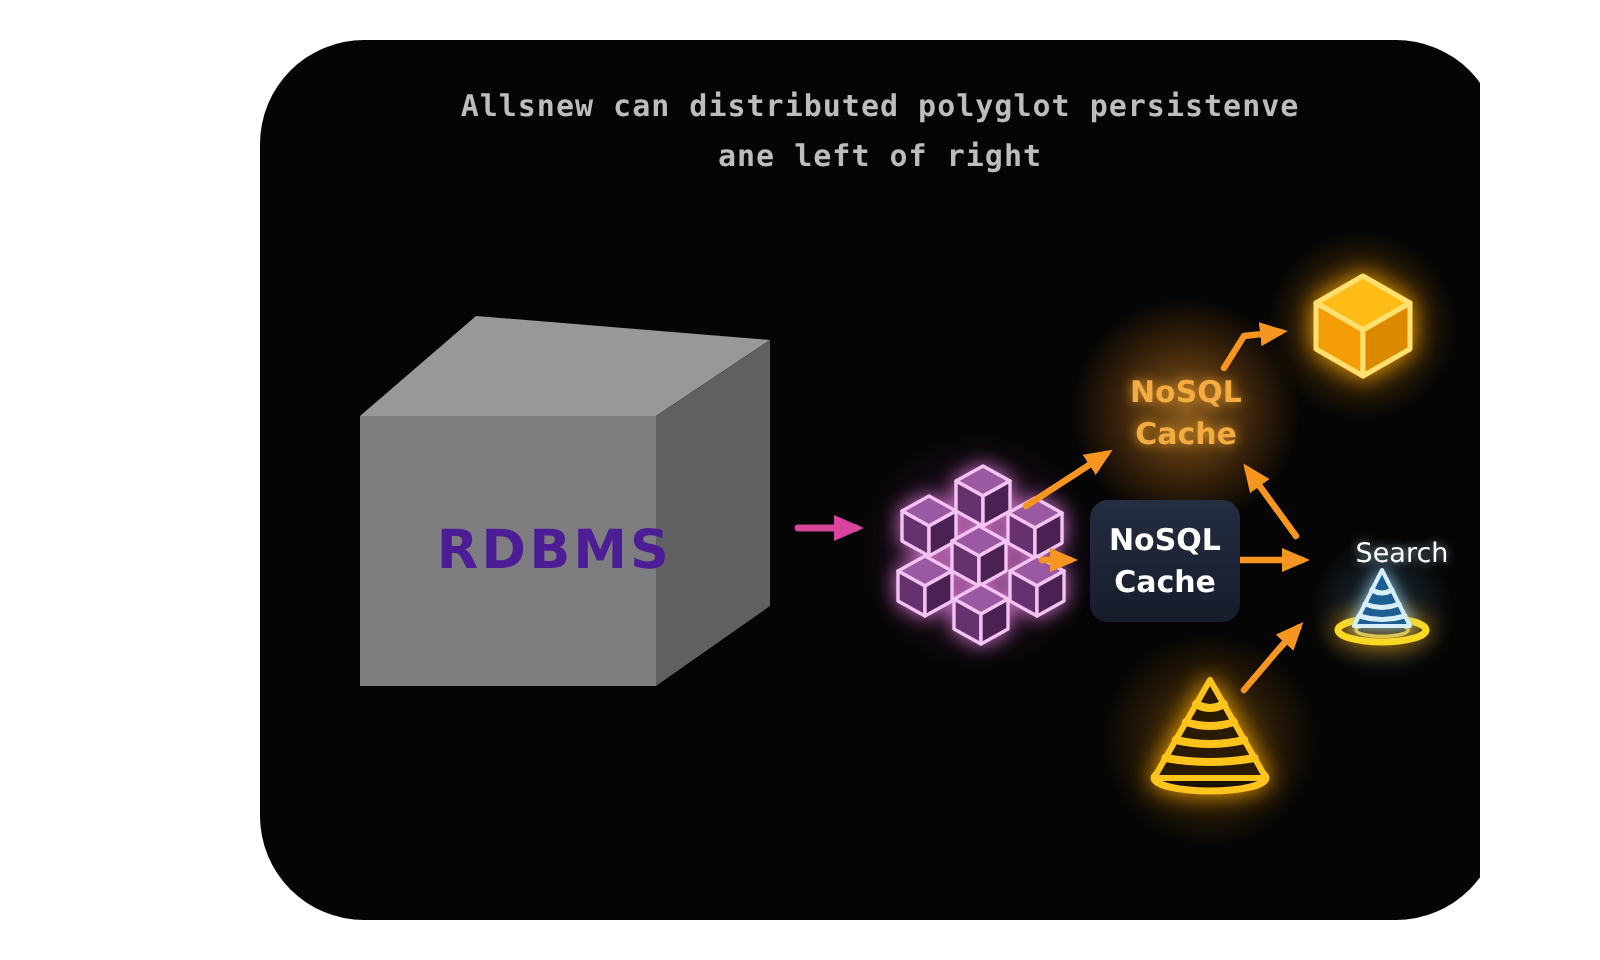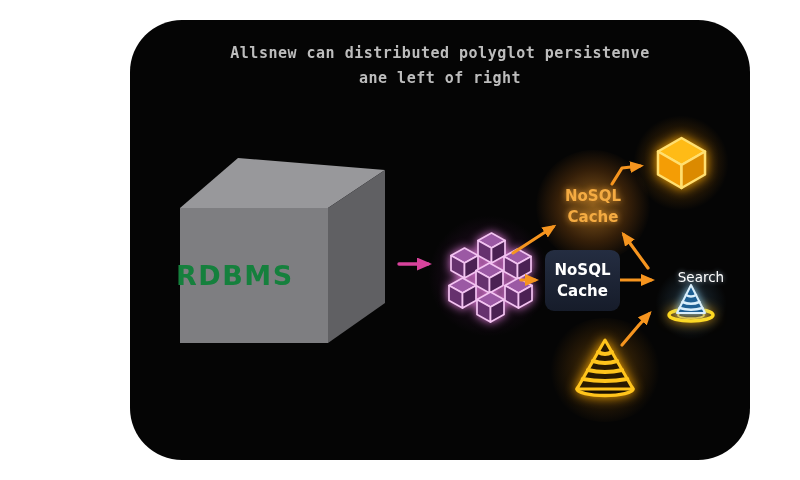--- a/index.html
+++ b/index.html
@@ -1,18 +1,18 @@
 <!DOCTYPE html>
 <html><head>
 <meta charset="utf-8">
 <style>
   * { margin: 0; padding: 0; box-sizing: border-box; }
   html, body { background: #ffffff; }
   #stage {
-    position: relative; width: 800px; height: 480px;
+    position: relative; width: 740px; height: 480px;
     background: #ffffff; overflow: hidden;
     font-family: "DejaVu Sans", "Liberation Sans", sans-serif;
     border-radius: 21px;
   }
   #panel {
     position: absolute; left: 130px; top: 20px; width: 620px; height: 440px;
     background: #050505; border-radius: 52px;
   }
   .halo { position: absolute; border-radius: 50%; pointer-events: none; }
   #halo-cluster   { left: 428px; top: 215px; width: 122px; height: 122px;
@@ -27,22 +27,22 @@
     background: radial-gradient(circle, rgba(120,190,240,.24) 0%, rgba(0,0,0,0) 70%); }
   svg#diagram { position: absolute; left: 0; top: 0; width: 800px; height: 480px; }
   .overlay { position: absolute; pointer-events: none; }
   #title-block {
     left: 130px; top: 44px; width: 620px; text-align: center;
     font-family: "DejaVu Sans Mono", "Liberation Mono", monospace;
     font-weight: bold; font-size: 15px; color: #bdbdbd; letter-spacing: .5px;
   }
   #title-line2 { margin-top: 7px; }
   #rdbms-label {
-    left: 176px; top: 260px; width: 160px; text-align: left;
-    font-size: 27px; font-weight: bold; color: #15803d; letter-spacing: 1.5px;
+    left: 176px; top: 260px; width: 160px; text-align: right;
+    font-size: 27px; font-weight: bold; color: #4c1d95; letter-spacing: 1.5px;
   }
   #nosql-top-label {
     left: 551px; top: 186px; width: 84px; text-align: center;
     font-size: 15px; font-weight: bold; line-height: 21px; color: #f4ab42;
     text-shadow: 0 0 6px rgba(255,170,50,.8);
   }
   #nosql-bottom-box {
     left: 545px; top: 250px; width: 75px; height: 61px;
     background: linear-gradient(180deg, #242d41 0%, #161c2a 100%);
     border-radius: 9px; display: flex; flex-direction: column;

